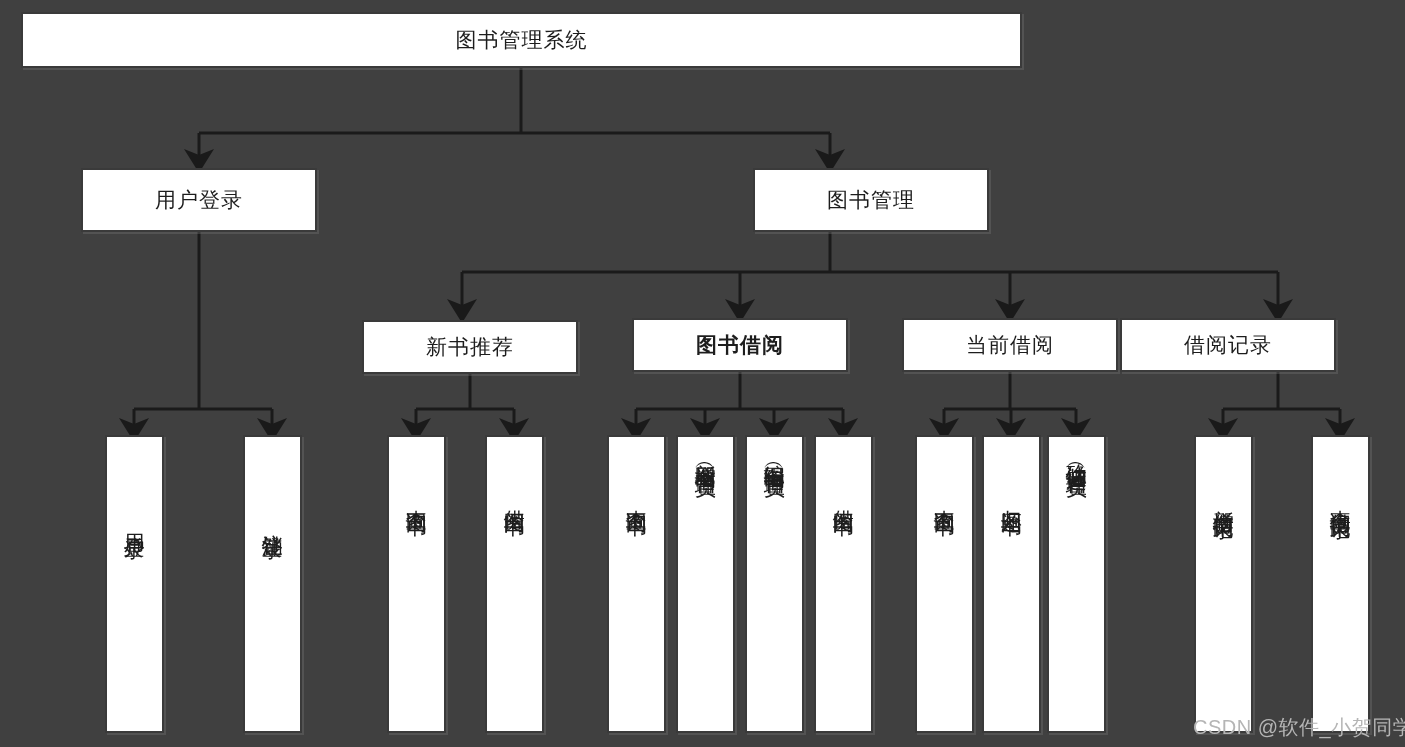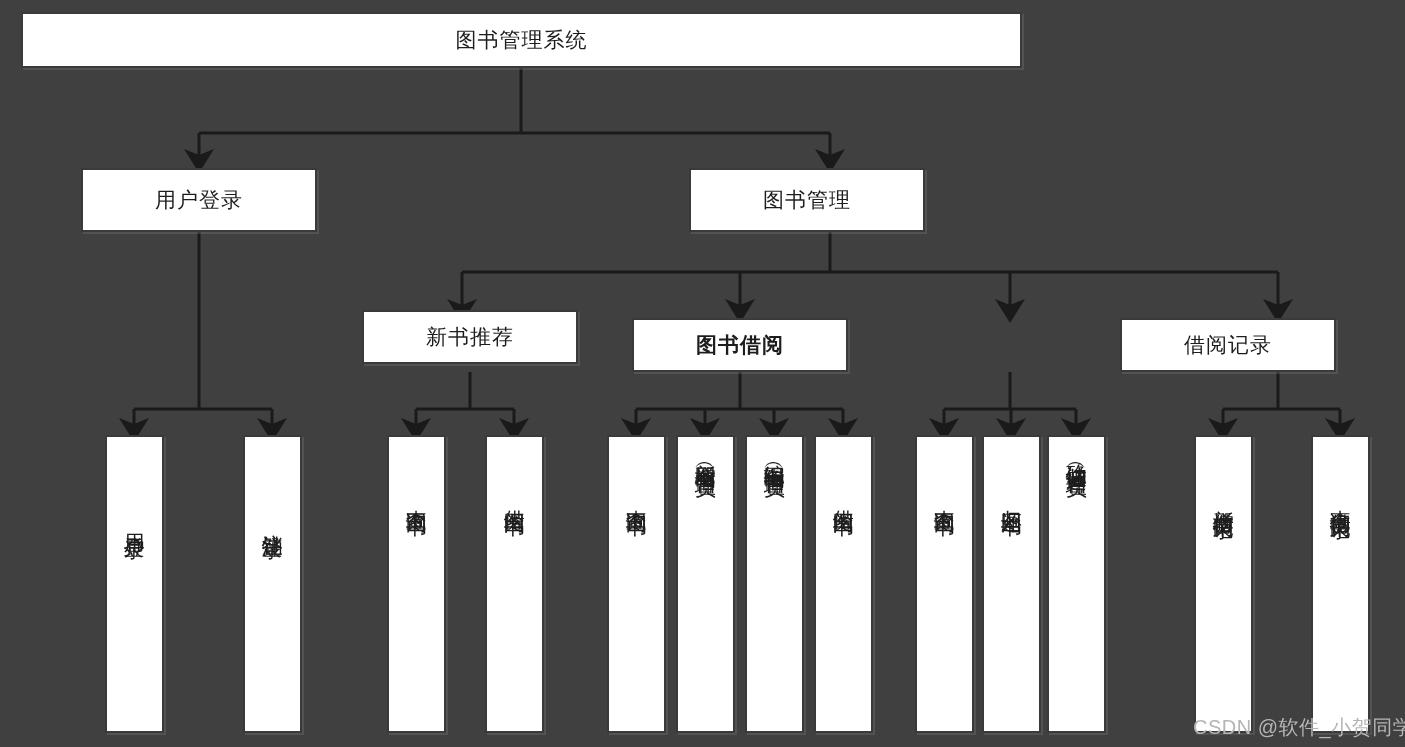--- a/index.html
+++ b/index.html
@@ -129,30 +129,33 @@
     </g>
   </svg>
 
   <div class="node node-h" style="left:21px; top:12px; width:1001px; height:56px;">
     <span class="label">图书管理系统</span>
   </div>
 
   <div class="node node-h" style="left:81px; top:168px; width:236px; height:64px;">
     <span class="label">用户登录</span>
   </div>
-  <div class="node node-h" style="left:689px; top:168px; width:236px; height:64px;align-items:center;">
+  <div class="node node-h" style="left:753px; top:168px; width:236px; height:64px;align-items:center;">
     <span class="label">图书管理</span>
   </div>
 
-  <div class="node node-h" style="left:362px; top:310px; width:216px; height:54px;">
+  <div class="node node-h" style="left:362px; top:320px; width:216px; height:54px;">
     <span class="label">新书推荐</span>
   </div>
   <div class="node node-h" style="left:632px; top:318px; width:216px; height:54px;font-weight:bold;">
     <span class="label">图书借阅</span>
   </div>
+  <div class="node node-h" style="left:902px; top:318px; width:216px; height:54px;">
+    <span class="label">当前借阅</span>
+  </div>
   <div class="node node-h" style="left:1120px; top:318px; width:216px; height:54px;">
     <span class="label">借阅记录</span>
   </div>
 
   <div class="node node-v mid" style="left:105px; top:435px; width:59px; height:298px;">
     <span class="label">用户登录</span>
   </div>
   <div class="node node-v mid" style="left:243px; top:435px; width:59px; height:298px;">
     <span class="label">注销登录</span>
   </div>

